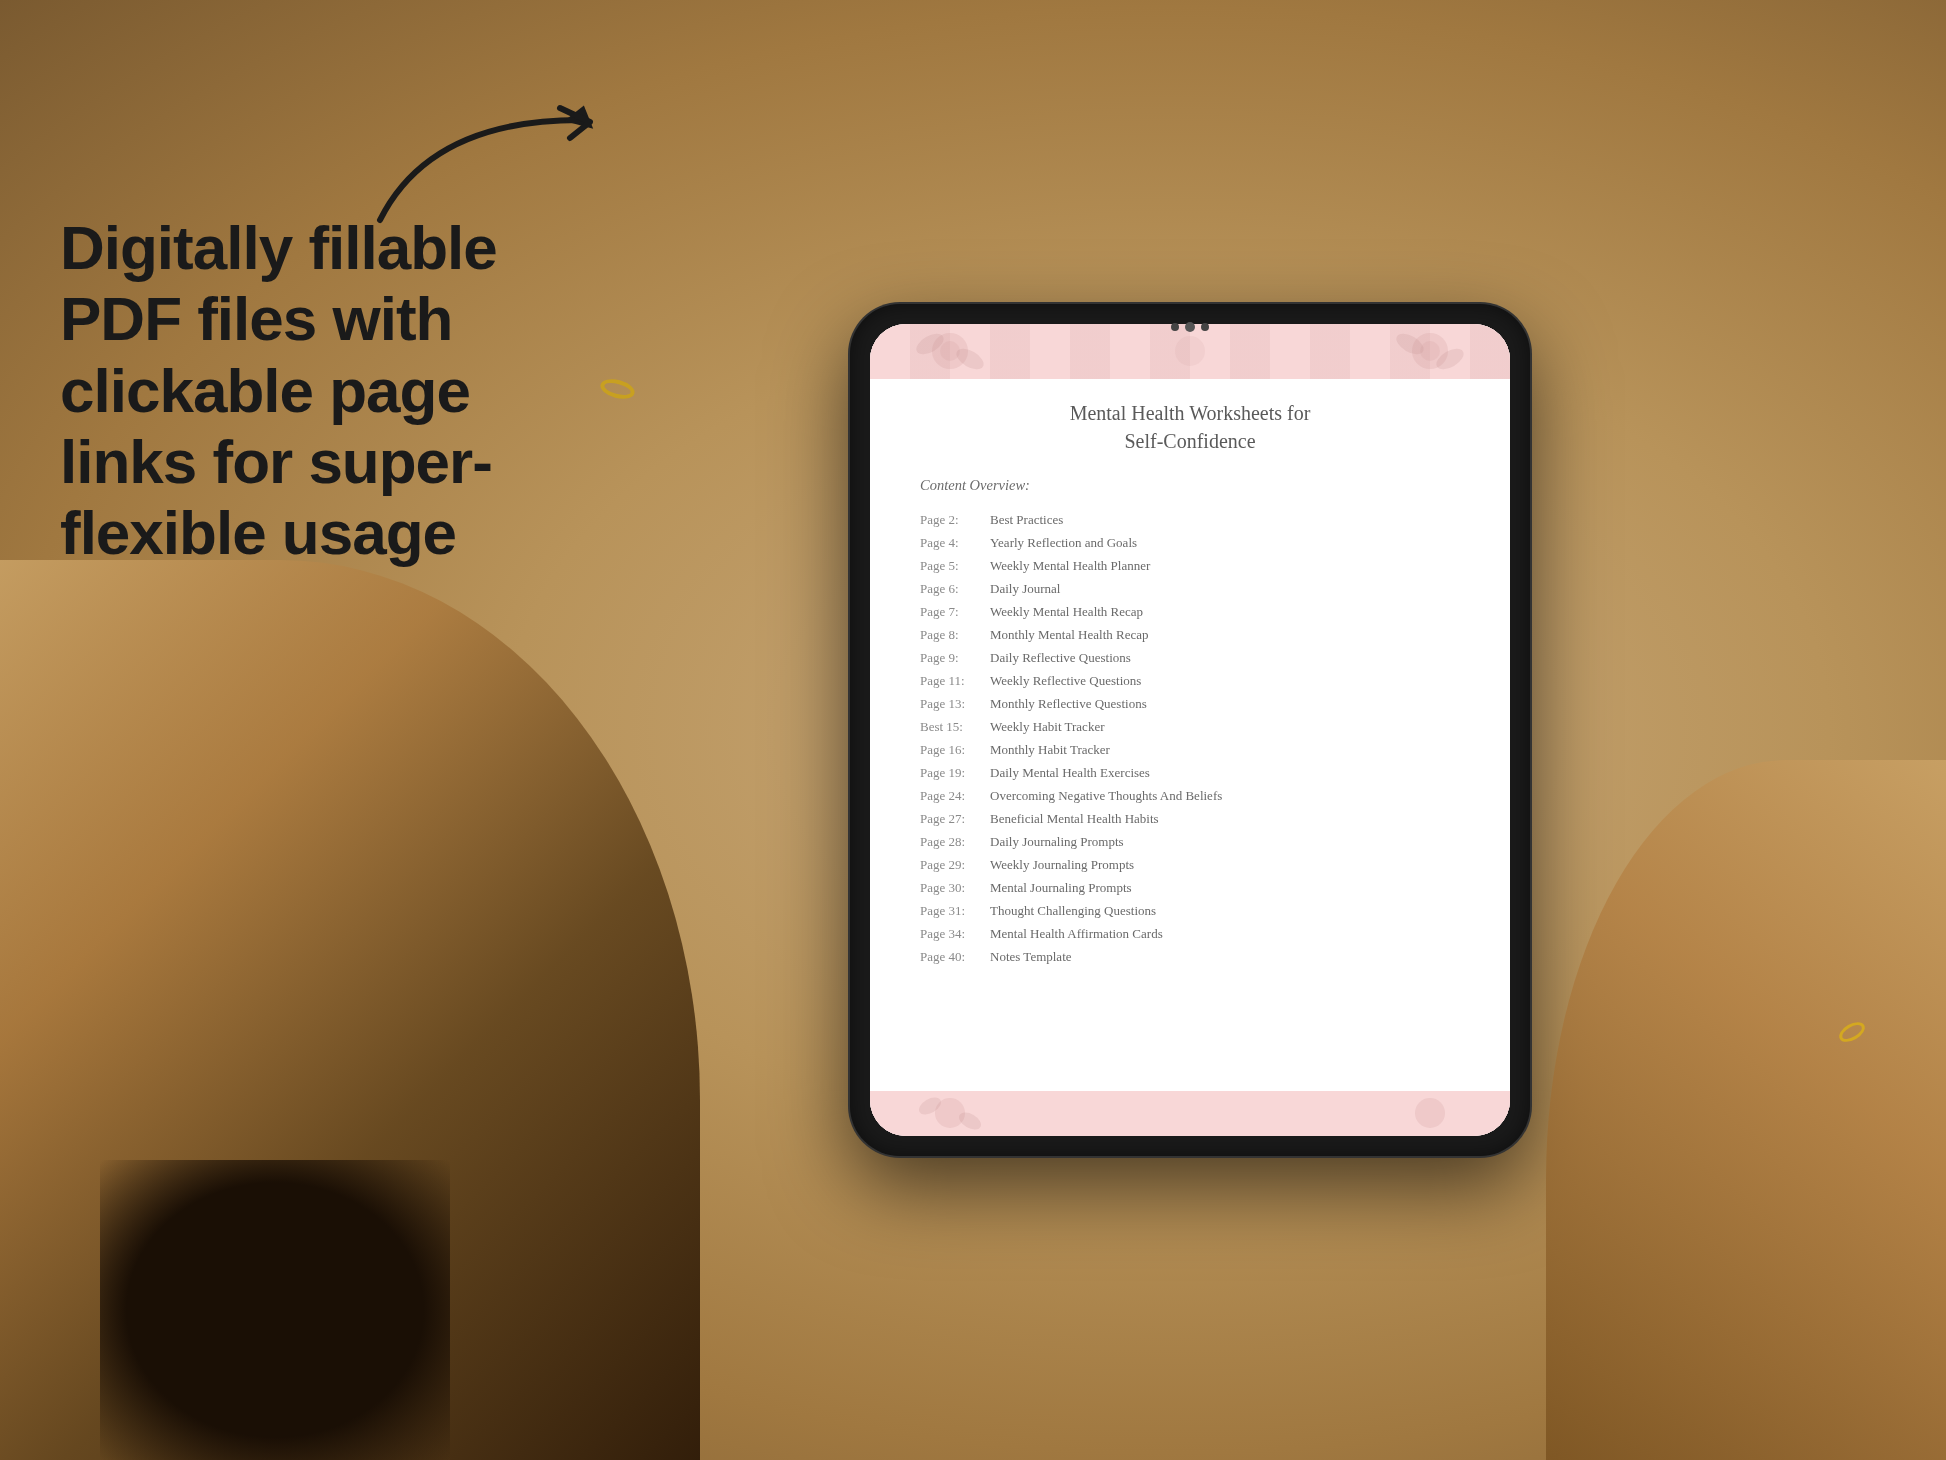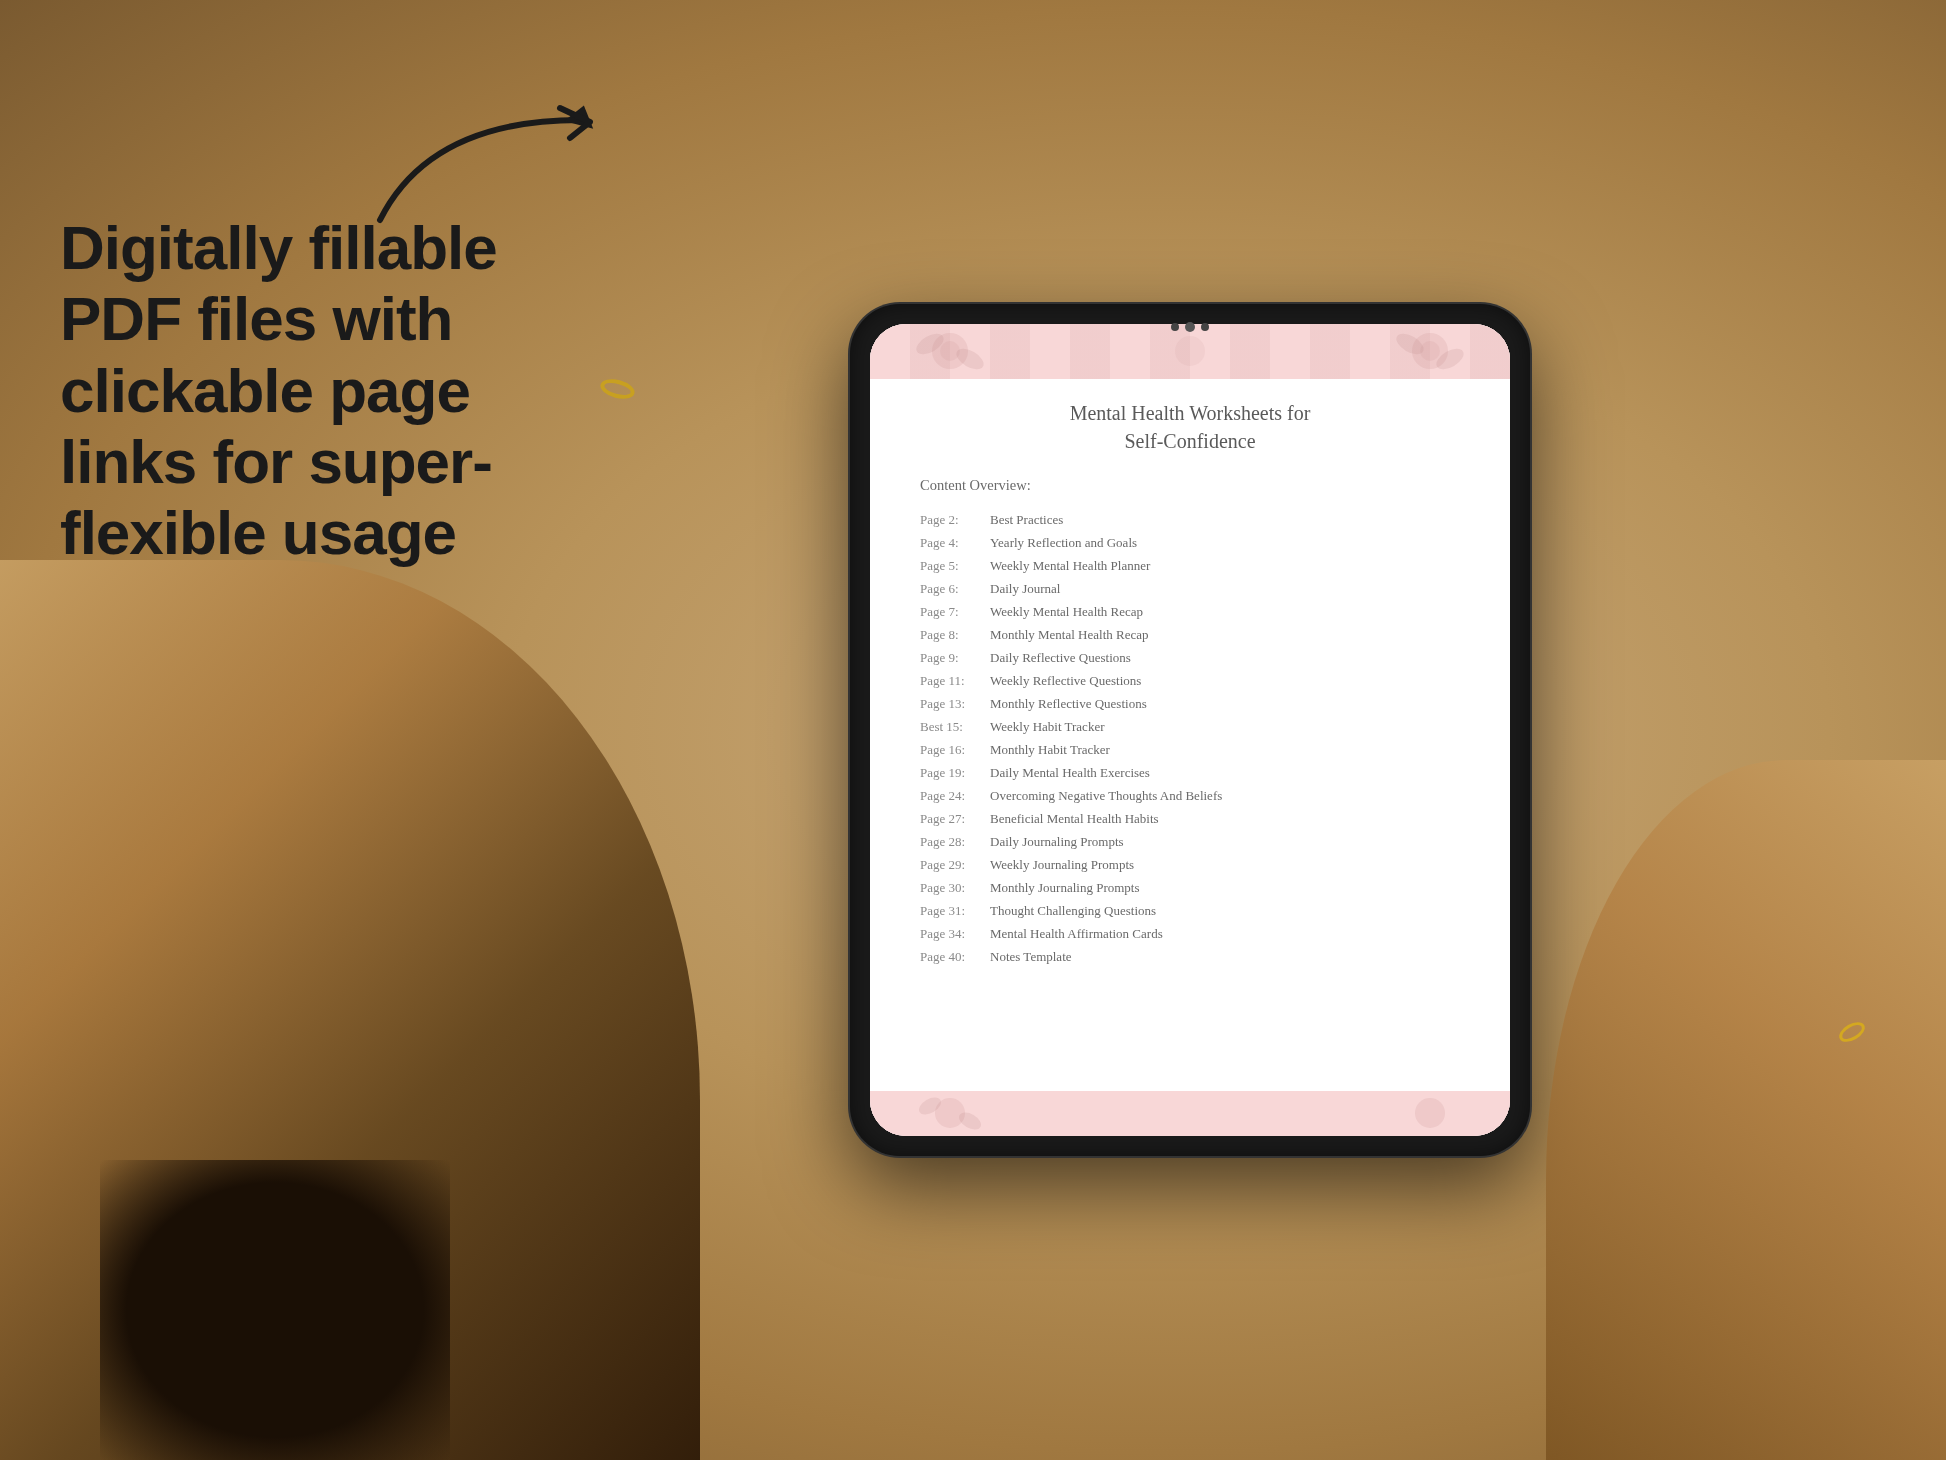--- a/index.html
+++ b/index.html
@@ -148,20 +148,21 @@
       margin-bottom: 22px;
       line-height: 1.4;
       font-weight: normal;
     }
 
     .content-overview-label {
       font-size: 14.5px;
       color: #6a6a6a;
       margin-bottom: 14px;
       font-family: 'Georgia', serif;
+      font-style: italic;
     }
 
     .toc-list {
       list-style: none;
     }
 
     .toc-item {
       font-size: 13px;
       color: #7a7a7a;
       padding: 3.5px 0;
@@ -376,21 +377,21 @@
               <li class="toc-item">
                 <span class="toc-page">Page 28:</span>
                 <span class="toc-title">Daily Journaling Prompts</span>
               </li>
               <li class="toc-item">
                 <span class="toc-page">Page 29:</span>
                 <span class="toc-title">Weekly Journaling Prompts</span>
               </li>
               <li class="toc-item">
                 <span class="toc-page">Page 30:</span>
-                <span class="toc-title">Monthly Journaling Prompts</span>
+                <span class="toc-title">Mental Journaling Prompts</span>
               </li>
               <li class="toc-item">
                 <span class="toc-page">Page 31:</span>
                 <span class="toc-title">Thought Challenging Questions</span>
               </li>
               <li class="toc-item">
                 <span class="toc-page">Page 34:</span>
                 <span class="toc-title">Mental Health Affirmation Cards</span>
               </li>
               <li class="toc-item">

